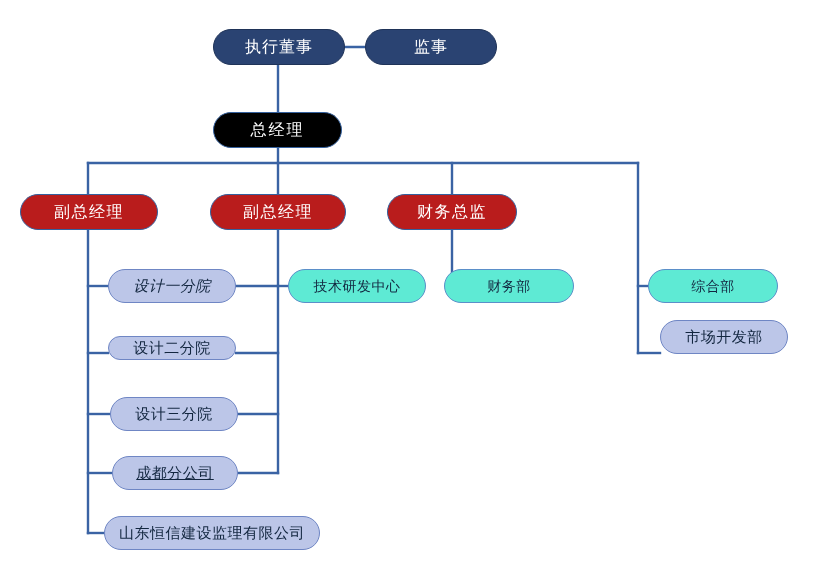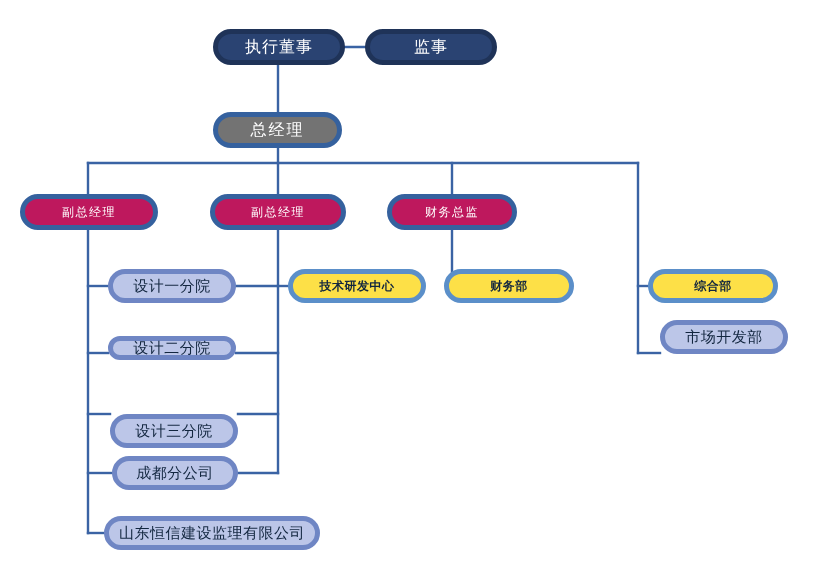--- a/index.html
+++ b/index.html
@@ -26,54 +26,53 @@
   }
   .node {
     position: absolute;
     box-sizing: border-box;
     display: flex;
     align-items: center;
     justify-content: center;
     text-align: left;
     white-space: nowrap;
     border-radius: 999px;
-    border: 5px solid #ec4899;
+    border: 1px solid #ec4899;
     font-size: 15px;
     line-height: 1;
     letter-spacing: 0.5px;
     z-index: 5;
   }
   .node.lvl-exec {
     background: #2a4372;
     border-color: #1f3358;
     color: #ffffff;
     font-size: 16px;
     letter-spacing: 1px;
   }
   .node.lvl-gm {
-    background: #737373;
+    background: #000000;
     border-color: #35619e;
     color: #ffffff;
     font-size: 16px;
     letter-spacing: 2px;
   }
   .node.lvl-vp {
-    background: #be185d;
+    background: #b91c1c;
     border-color: #35619e;
     color: #ffffff;
-    font-size: 12px;
+    font-size: 16px;
     letter-spacing: 1.5px;
   }
   .node.lvl-dept-sky {
-    background: #fde047;
+    background: #5eead4;
     border-color: #5b8fc9;
     color: #12263f;
-    font-size: 12px;
+    font-size: 14px;
     letter-spacing: 0.5px;
-    font-weight: bold;
   }
   .node.lvl-dept-peri {
     background: #bcc6e8;
     border-color: #6f86c4;
     color: #12263f;
     font-size: 15px;
     letter-spacing: 0.5px;
   }
 </style>
 </head>
@@ -109,24 +108,24 @@
       </g>
   </svg>
 
   <div id="node-layer">
       <div class="node lvl-exec" style="left: 213px; top: 29px; width: 132px; height: 36px;">执行董事</div>
       <div class="node lvl-exec" style="left: 365px; top: 29px; width: 132px; height: 36px;">监事</div>
       <div class="node lvl-gm" style="left: 213px; top: 112px; width: 129px; height: 36px;">总经理</div>
       <div class="node lvl-vp" style="left: 20px; top: 194px; width: 138px; height: 36px;">副总经理</div>
       <div class="node lvl-vp" style="left: 210px; top: 194px; width: 136px; height: 36px;">副总经理</div>
       <div class="node lvl-vp" style="left: 387px; top: 194px; width: 130px; height: 36px;">财务总监</div>
-      <div class="node lvl-dept-peri" style="left: 108px; top: 269px; width: 128px; height: 34px;">设计一分院</div>
+      <div class="node lvl-dept-peri" style="left: 108px; top: 269px; width: 128px; height: 34px; font-style: italic;">设计一分院</div>
       <div class="node lvl-dept-peri" style="left: 108px; top: 336px; width: 128px; height: 24px;">设计二分院</div>
-      <div class="node lvl-dept-peri" style="left: 110px; top: 397px; width: 128px; height: 34px; margin-top: 17px;">设计三分院</div>
-      <div class="node lvl-dept-peri" style="left: 112px; top: 456px; width: 126px; height: 34px;">成都分公司</div>
+      <div class="node lvl-dept-peri" style="left: 110px; top: 397px; width: 128px; height: 34px;">设计三分院</div>
+      <div class="node lvl-dept-peri" style="left: 112px; top: 456px; width: 126px; height: 34px; text-decoration: underline;">成都分公司</div>
       <div class="node lvl-dept-peri" style="left: 104px; top: 516px; width: 216px; height: 34px;">山东恒信建设监理有限公司</div>
       <div class="node lvl-dept-sky" style="left: 288px; top: 269px; width: 138px; height: 34px;">技术研发中心</div>
       <div class="node lvl-dept-sky" style="left: 444px; top: 269px; width: 130px; height: 34px;">财务部</div>
       <div class="node lvl-dept-sky" style="left: 648px; top: 269px; width: 130px; height: 34px;">综合部</div>
       <div class="node lvl-dept-peri" style="left: 660px; top: 320px; width: 128px; height: 34px;">市场开发部</div>
     </div>
 
 </div>
 
 </body></html>

